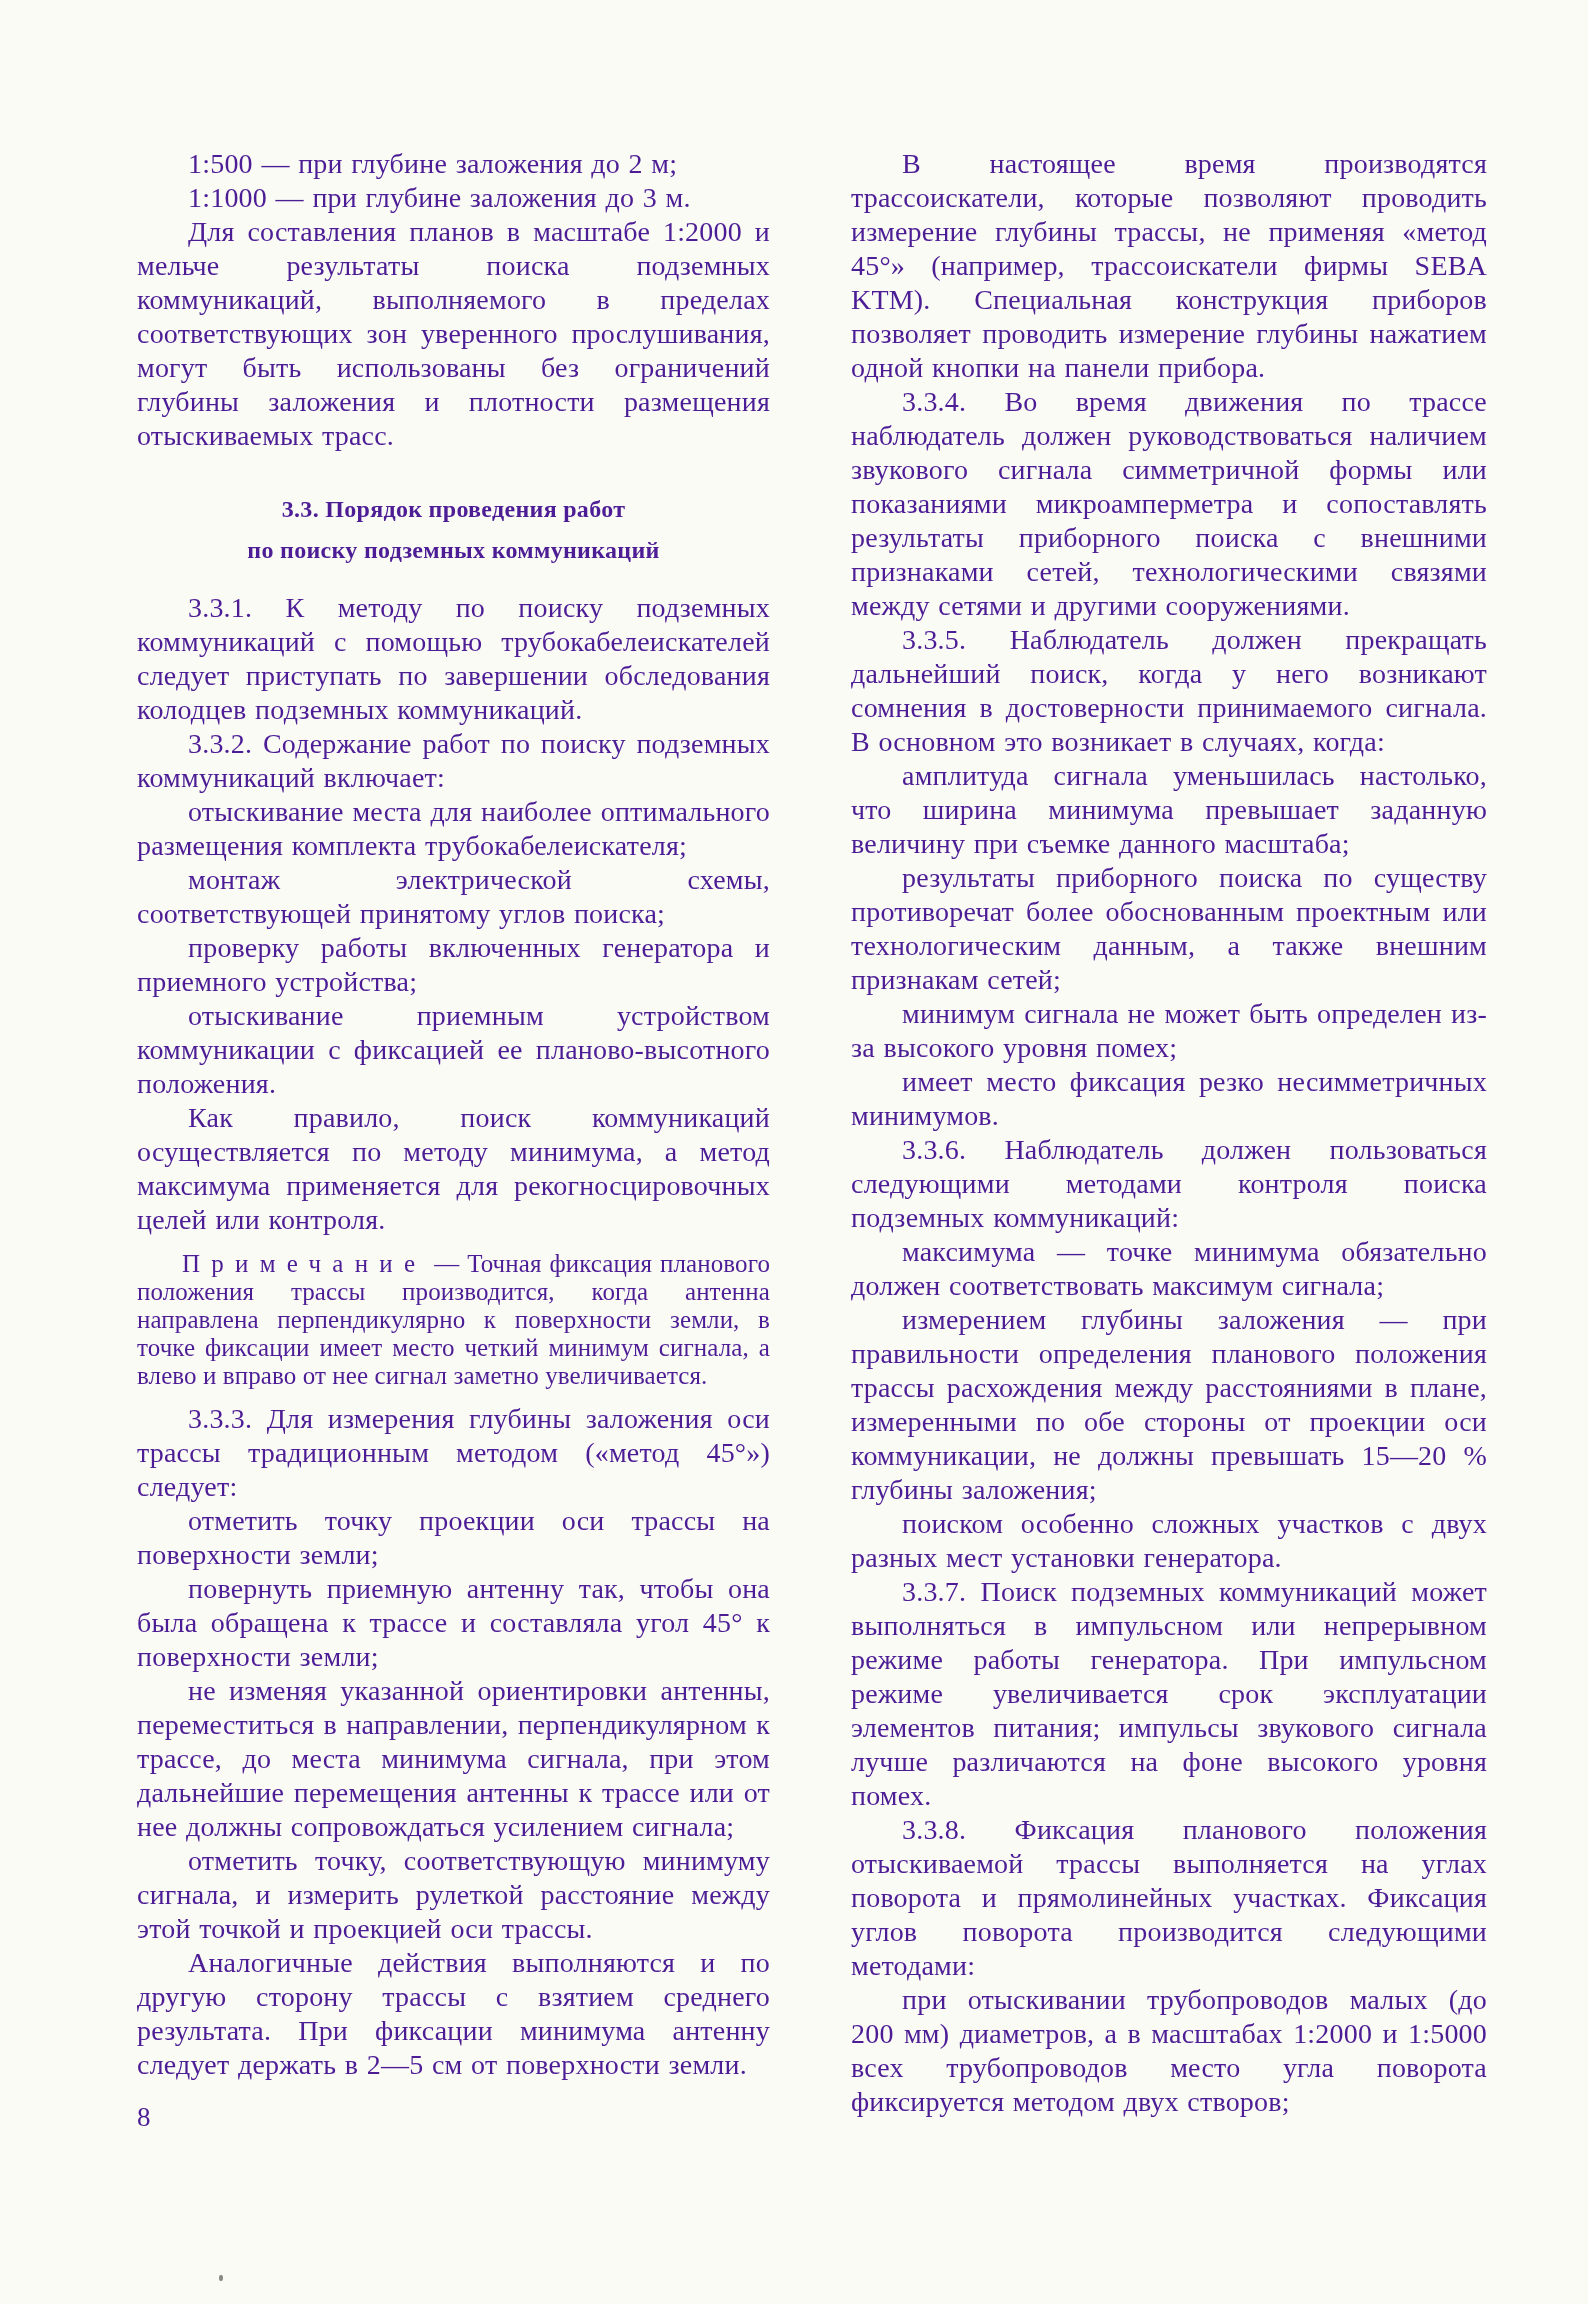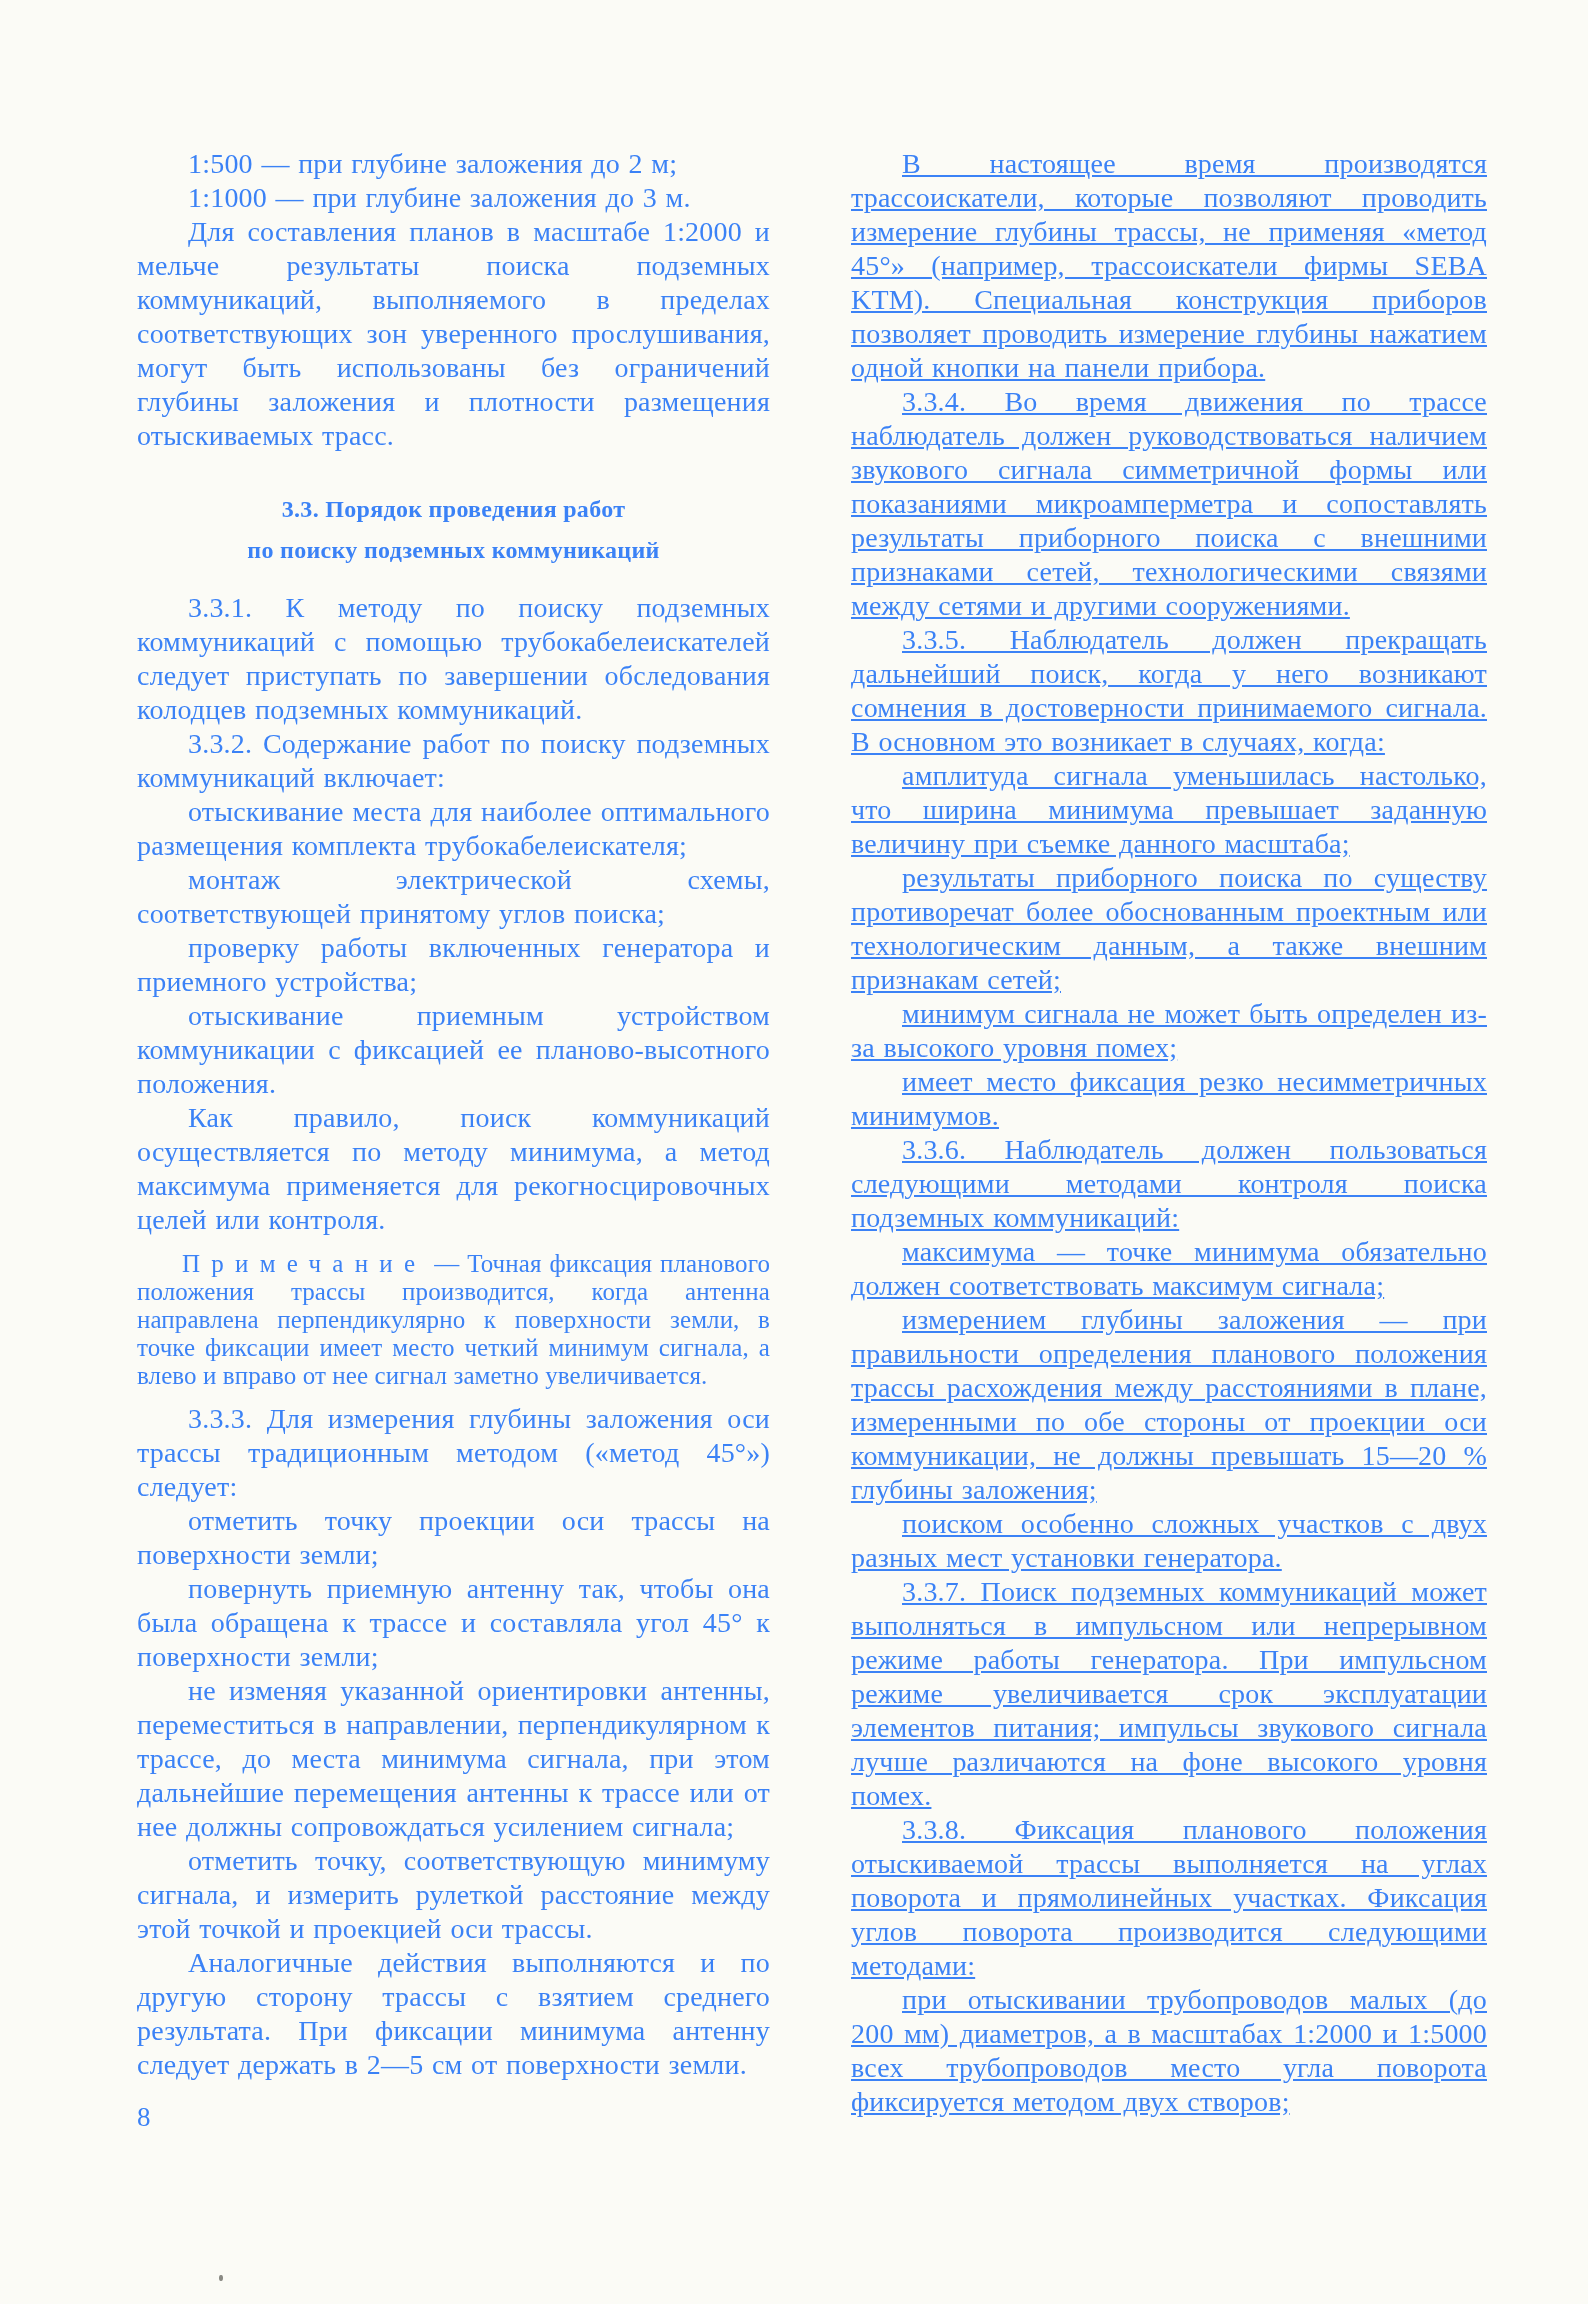--- a/index.html
+++ b/index.html
@@ -11,28 +11,28 @@
     height: 2304px;
     background: #fbfbf6;
   }
   .page {
     position: relative;
     width: 1589px;
     height: 2304px;
     background: #fbfbf6;
     overflow: hidden;
     font-family: "Liberation Serif", "DejaVu Serif", serif;
-    color: #3b82f6;
+    color: #4c1d95;
   }
   .col {
     position: absolute;
     top: 147px;
   }
   .col-left  { left: 137px; width: 633px; }
-  .col-right { left: 851px; width: 636px; text-decoration: underline; }
+  .col-right { left: 851px; width: 636px; }
 
   p.body {
     margin: 0;
     font-size: 28px;
     line-height: 34px;
     text-align: justify;
     text-indent: 51px;
     letter-spacing: 0.2px;
     word-spacing: 1.4px;
     hyphens: auto;

